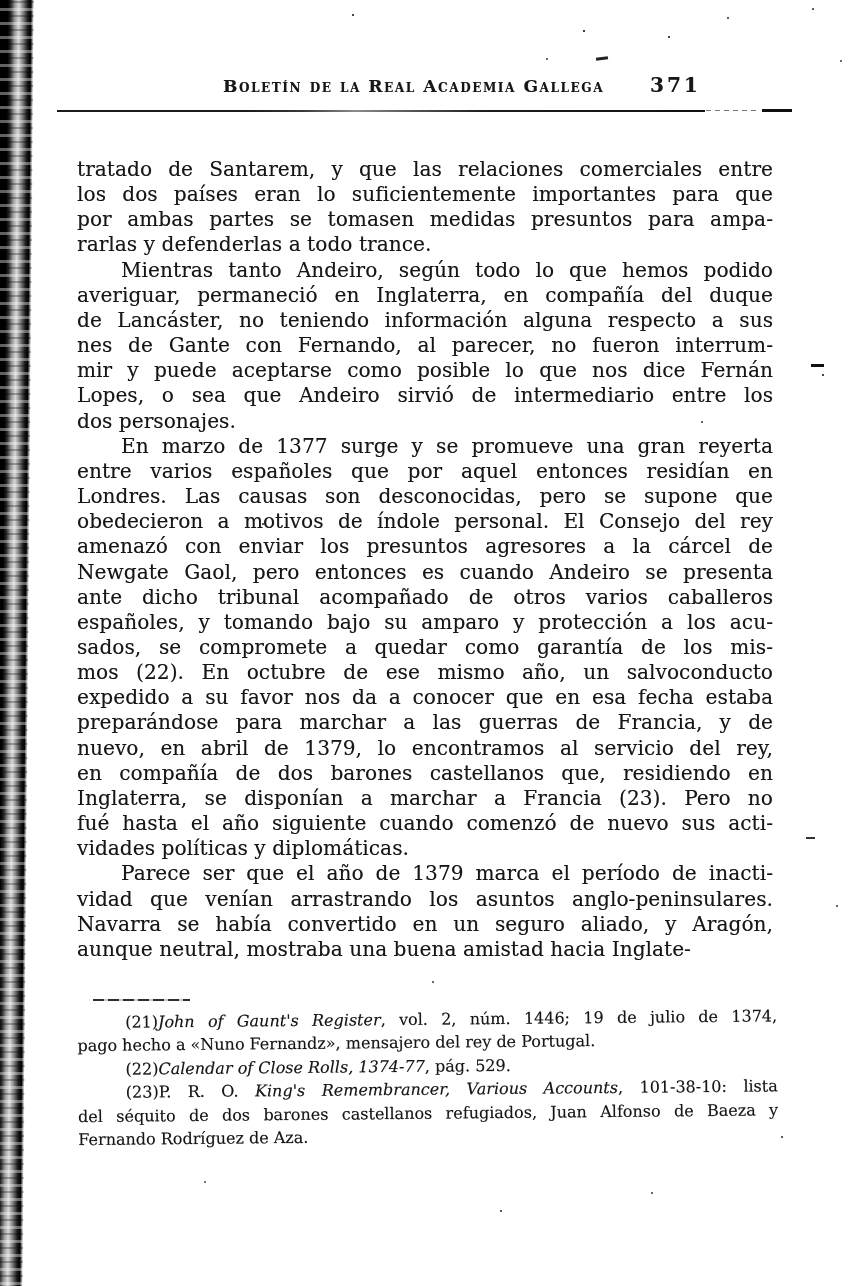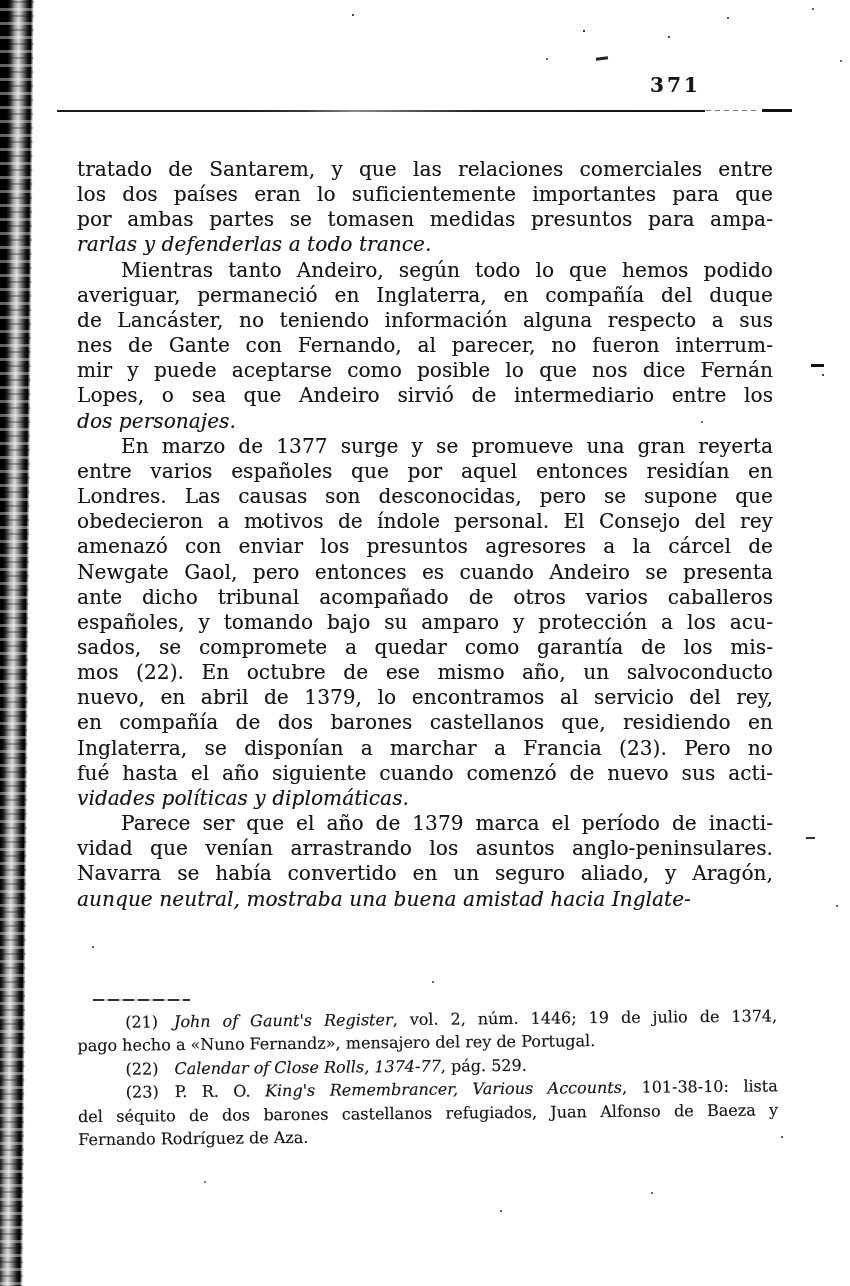--- a/index.html
+++ b/index.html
@@ -46,36 +46,36 @@
   .header-rule-end{
     position:absolute;left:762px;top:109px;width:30px;height:3px;background:#111;
   }
   .body-text{
     position:absolute;left:77px;top:131px;width:696px;
     font-size:20px;line-height:25.15px;letter-spacing:0.1px;
     text-shadow:0.25px 0.25px 0 rgba(0,0,0,.45);
     margin-top:26px;
   }
   .line{text-align:justify;text-align-last:justify;}
-  .line.lastline{text-align-last:left;font-style:italic;}
+  .line.lastline{text-align-last:left;}
   .line.indent{text-indent:44px;}
   .fnsep{
     position:absolute;left:93px;top:999px;width:97px;height:2px;
     background:repeating-linear-gradient(90deg,#2e2e2e 0 11px,rgba(46,46,46,.25) 11px 15px);
   }
   .footnotes{
     position:absolute;left:77px;top:1011px;width:700px;
     font-size:16px;line-height:23.4px;
     transform:rotate(-0.55deg);transform-origin:0 0;
     text-shadow:0.25px 0.25px 0 rgba(0,0,0,.4);
   }
   .fnline{text-align:justify;text-align-last:justify;}
   .fnline.lastline{text-align-last:left;}
   .fnline.fnfirst{text-indent:48px;}
-  .seg-label{margin-right:16px;}
+  .seg-label{}
   .seg-italic{font-style:italic;}
   
   .specks{
     position:absolute;left:0;top:0;width:2px;height:2px;background:transparent;
     box-shadow:
       352px 14px 0 #4a4a4a, 727px 17px 0 #5a5a5a, 583px 30px 0 #3a3a3a,
       668px 36px 0 #4a4a4a, 546px 58px 0 #6a6a6a, 812px 8px 0 #5a5a5a,
       840px 60px 0 #6a6a6a, 262px 523px 0 #5a5a5a, 701px 421px 0 #6a6a6a,
       822px 374px 0 #4a4a4a, 500px 1210px 0 #5a5a5a, 651px 1192px 0 #6a6a6a,
       204px 1181px 0 #777, 781px 1136px 0 #5a5a5a, 432px 981px 0 #6a6a6a,
@@ -85,20 +85,21 @@
   .dash-b{position:absolute;left:811px;top:364px;width:13px;height:3px;background:#111;}
   .dash-c{position:absolute;left:806px;top:837px;width:9px;height:2px;background:#333;}
 </style>
 </head>
 <body>
 
 <div class="page">
 
   <div class="gutter"></div>
 
+  <div class="header-title">Boletín de la Real Academia Gallega</div>
 
   <div class="page-number">371</div>
 
   <div class="header-rule"></div>
   <div class="header-rule-mid"></div>
   <div class="header-rule-end"></div>
 
   <div class="body-text">
       <div>
         <div class="line">tratado de Santarem, y que las relaciones comerciales entre</div>
@@ -119,20 +120,22 @@
         <div class="line indent">En marzo de 1377 surge y se promueve una gran reyerta</div>
         <div class="line">entre varios españoles que por aquel entonces residían en</div>
         <div class="line">Londres. Las causas son desconocidas, pero se supone que</div>
         <div class="line">obedecieron a motivos de índole personal. El Consejo del rey</div>
         <div class="line">amenazó con enviar los presuntos agresores a la cárcel de</div>
         <div class="line">Newgate Gaol, pero entonces es cuando Andeiro se presenta</div>
         <div class="line">ante dicho tribunal acompañado de otros varios caballeros</div>
         <div class="line">españoles, y tomando bajo su amparo y protección a los acu-</div>
         <div class="line">sados, se compromete a quedar como garantía de los mis-</div>
         <div class="line">mos (22). En octubre de ese mismo año, un salvoconducto</div>
+        <div class="line">expedido a su favor nos da a conocer que en esa fecha estaba</div>
+        <div class="line">preparándose para marchar a las guerras de Francia, y de</div>
         <div class="line">nuevo, en abril de 1379, lo encontramos al servicio del rey,</div>
         <div class="line">en compañía de dos barones castellanos que, residiendo en</div>
         <div class="line">Inglaterra, se disponían a marchar a Francia (23). Pero no</div>
         <div class="line">fué hasta el año siguiente cuando comenzó de nuevo sus acti-</div>
         <div class="line lastline">vidades políticas y diplomáticas.</div>
       </div>
       <div>
         <div class="line indent">Parece ser que el año de 1379 marca el período de inacti-</div>
         <div class="line">vidad que venían arrastrando los asuntos anglo-peninsulares.</div>
         <div class="line">Navarra se había convertido en un seguro aliado, y Aragón,</div>

